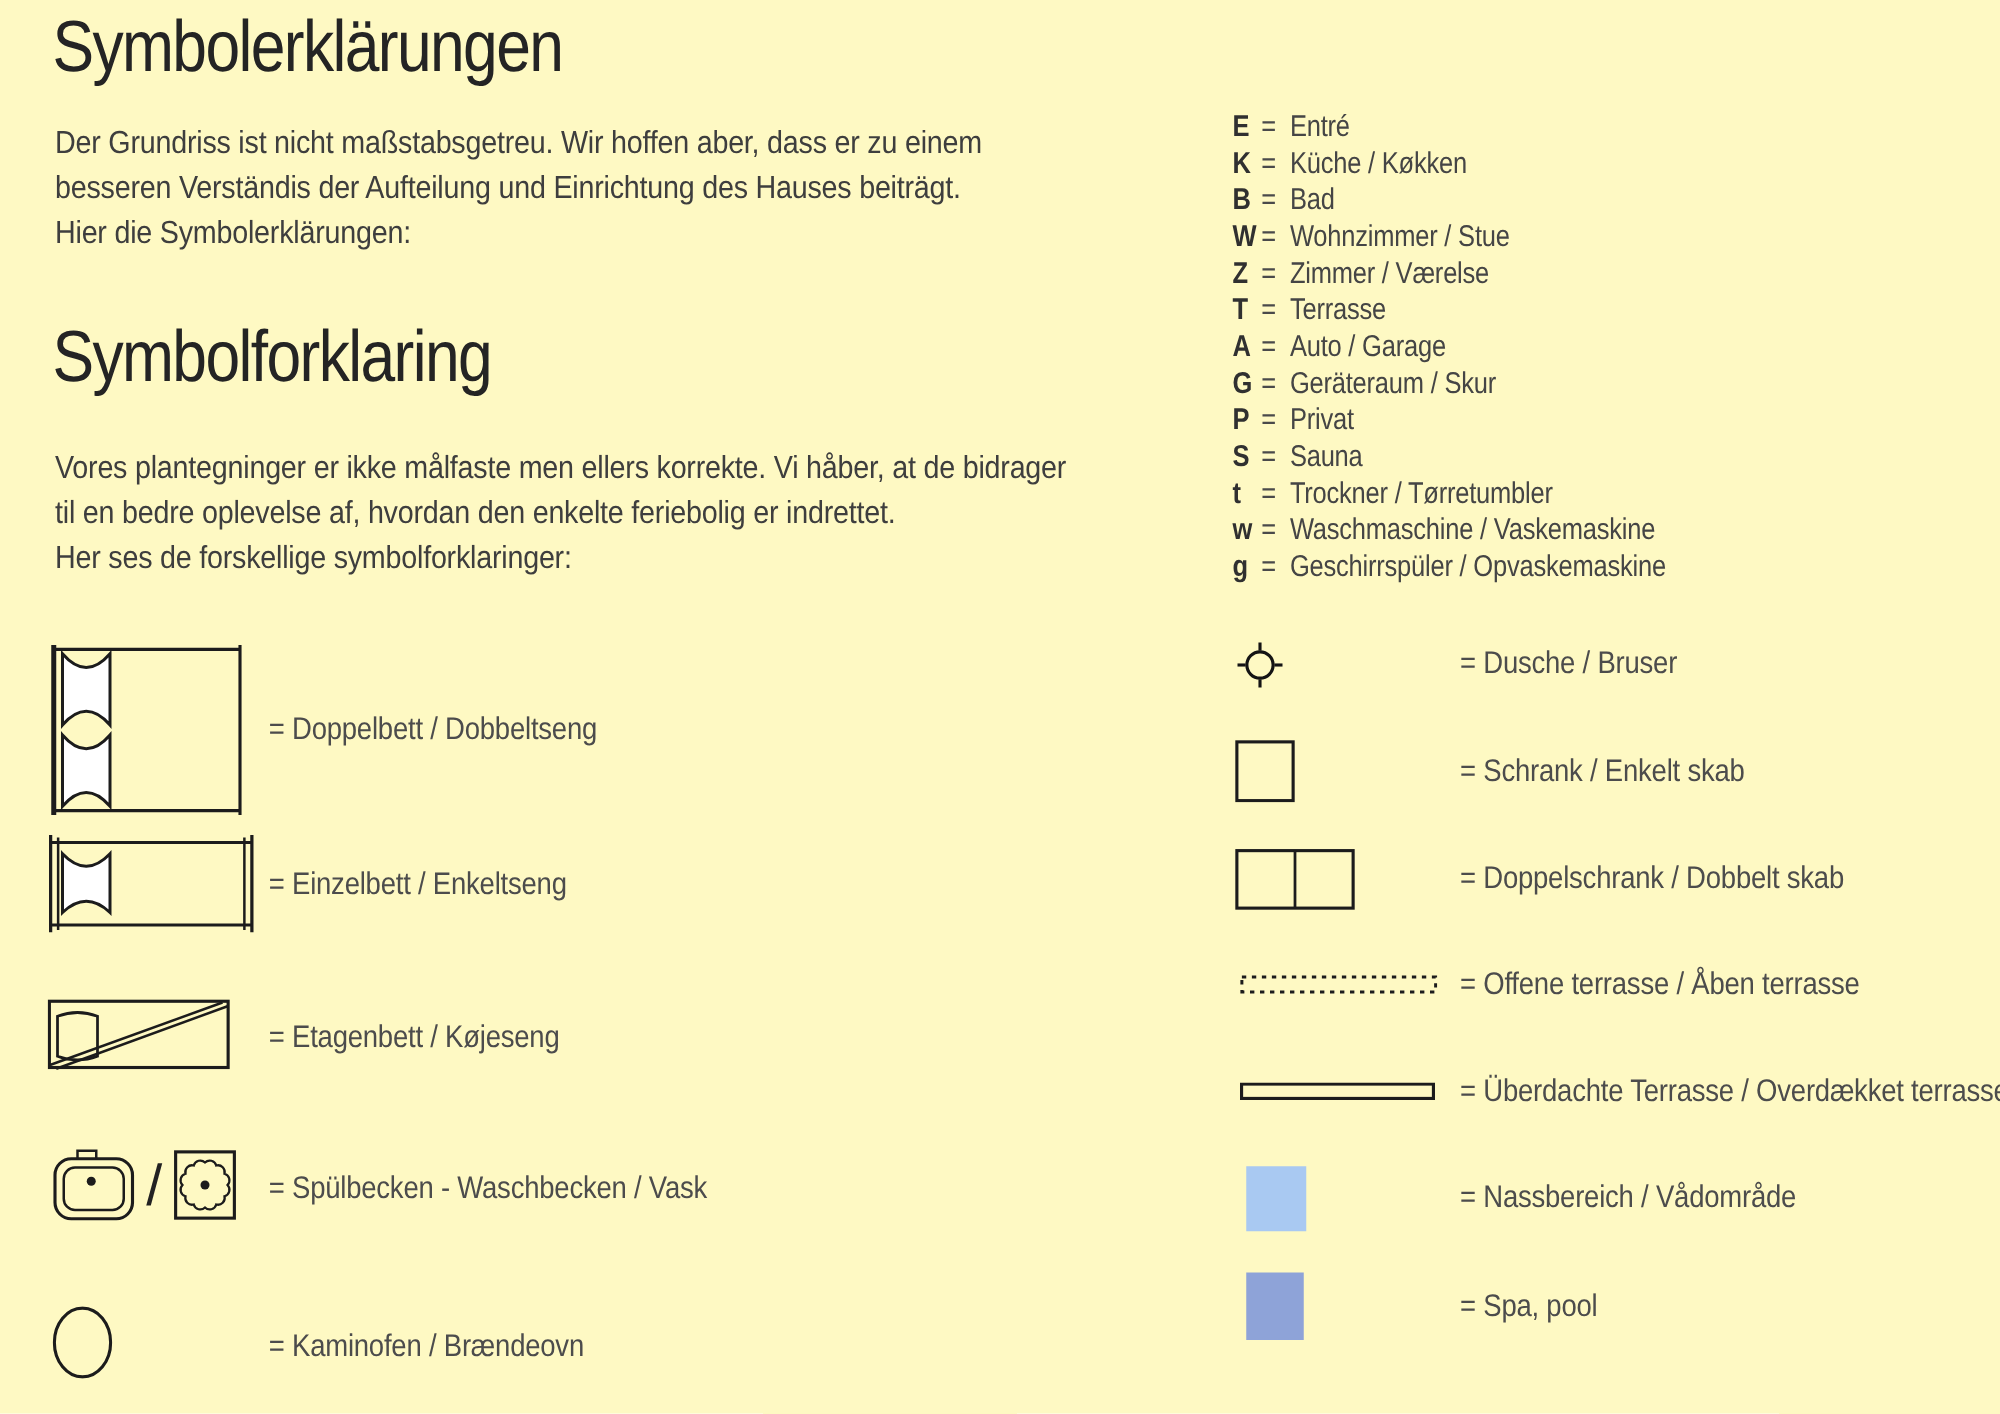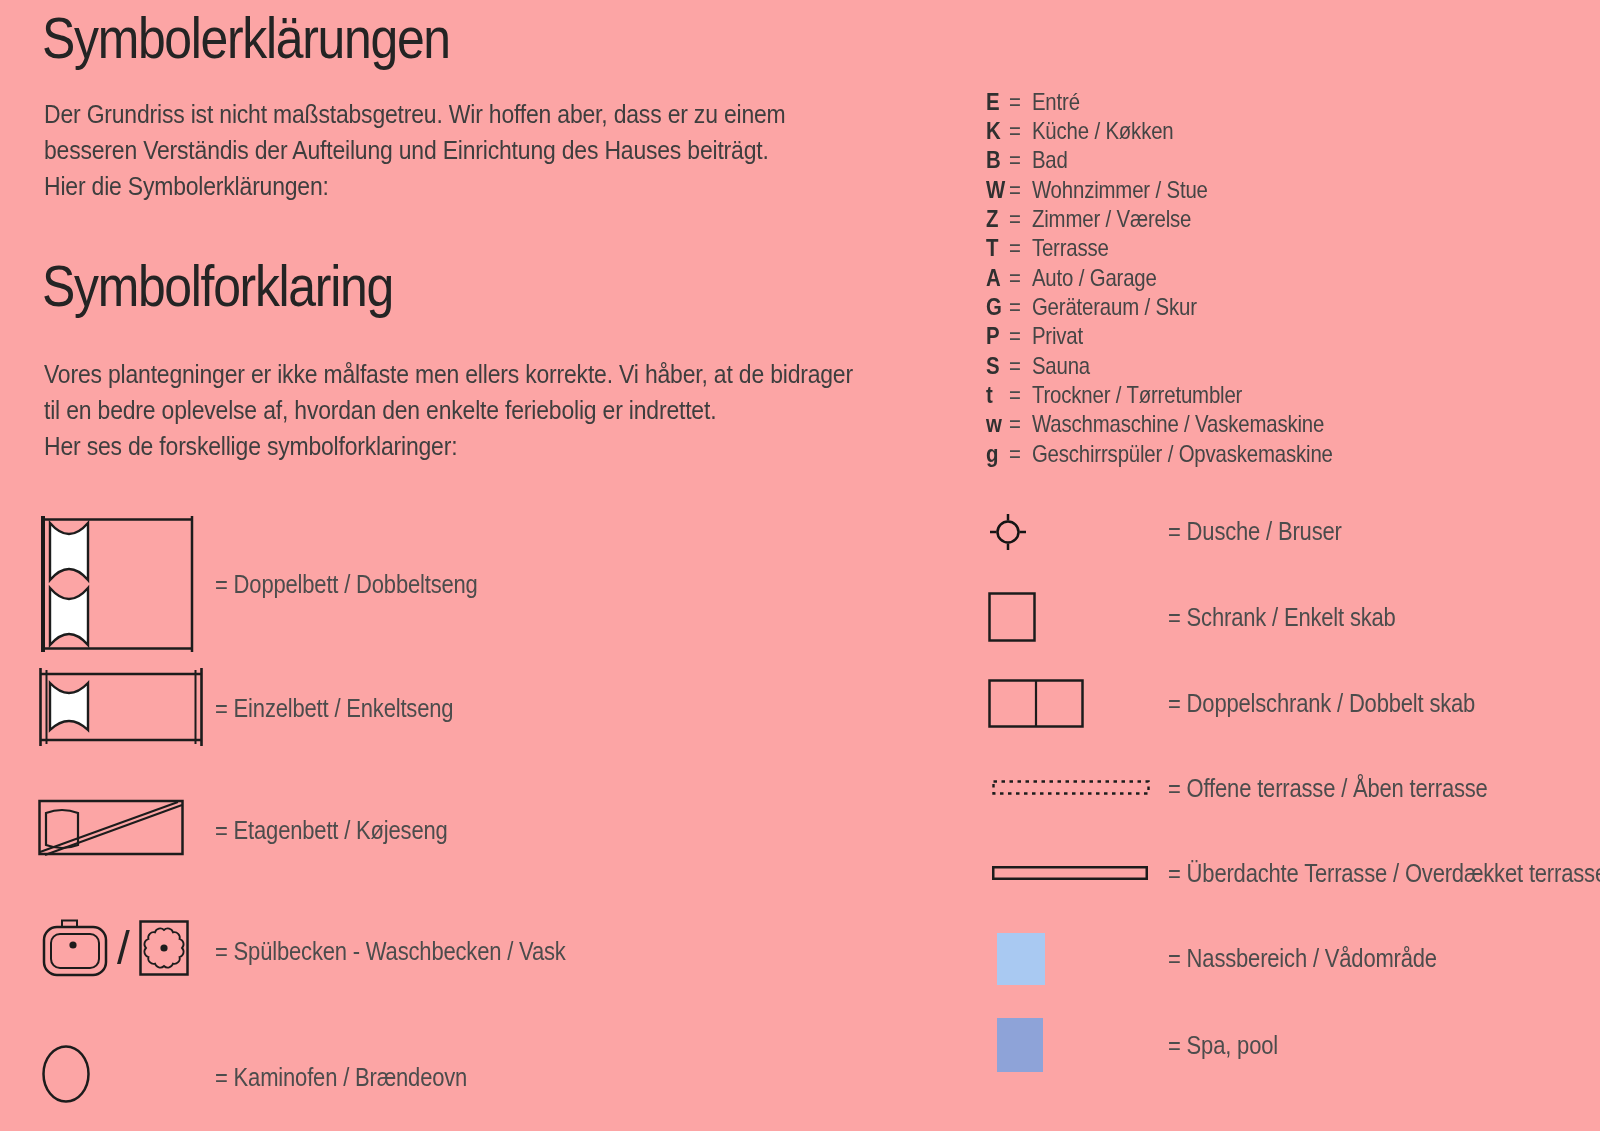--- a/index.html
+++ b/index.html
@@ -1,16 +1,16 @@
 <!DOCTYPE html>
 <html><head>
 <meta charset="utf-8">
 <style>
   html,body{margin:0;padding:0;background:#fff;}
-  .page{position:relative;width:1600px;height:1131px;background:#fca5a5;overflow:hidden;
+  .page{position:relative;width:1600px;height:1131px;background:#fef9c3;overflow:hidden;
         font-family:"Liberation Sans",sans-serif;color:#3e3e3e;}
   .title{position:absolute;left:42px;margin:0;font-size:58px;font-weight:400;color:#242424;
          letter-spacing:-1.5px;white-space:nowrap;transform:scaleX(.86);transform-origin:0 0;}
   .para{position:absolute;left:44px;margin:0;font-size:25.5px;line-height:36px;color:#3e3e3e;
         white-space:pre-line;letter-spacing:-0.2px;transform:scaleX(.9);transform-origin:0 0;}
   .icon{position:absolute;}
   .leg-label{position:absolute;font-size:25px;color:#4c4c4c;white-space:nowrap;letter-spacing:-0.2px;
              transform:translateY(-50%) scaleX(.88);transform-origin:0 50%;}
   .codes{position:absolute;left:986px;top:87px;transform:scaleX(.85);transform-origin:0 0;
          font-size:24px;color:#454545;}

